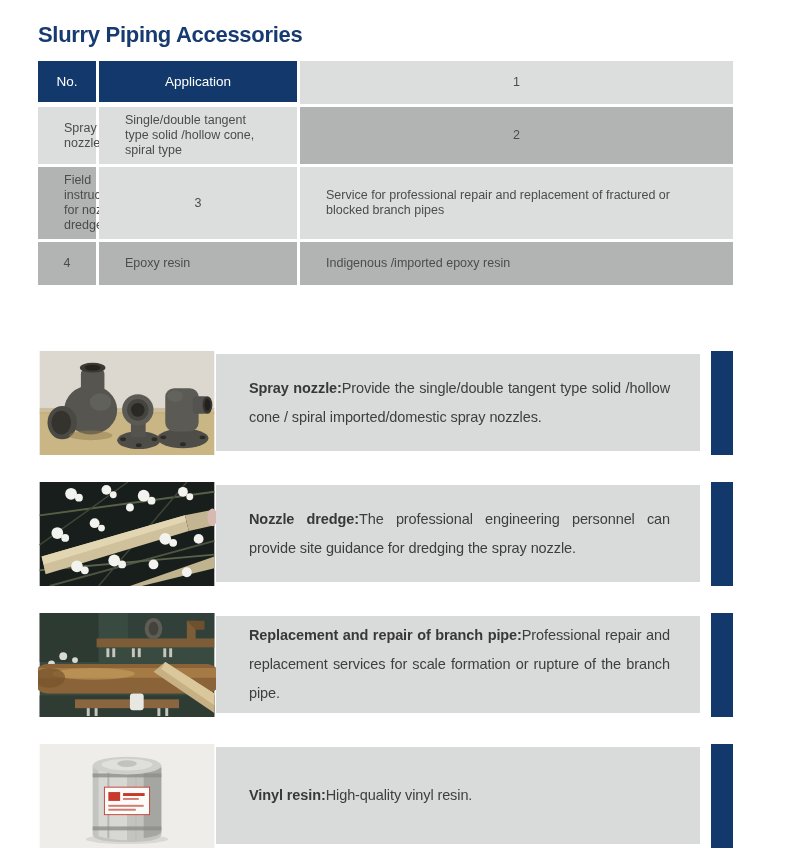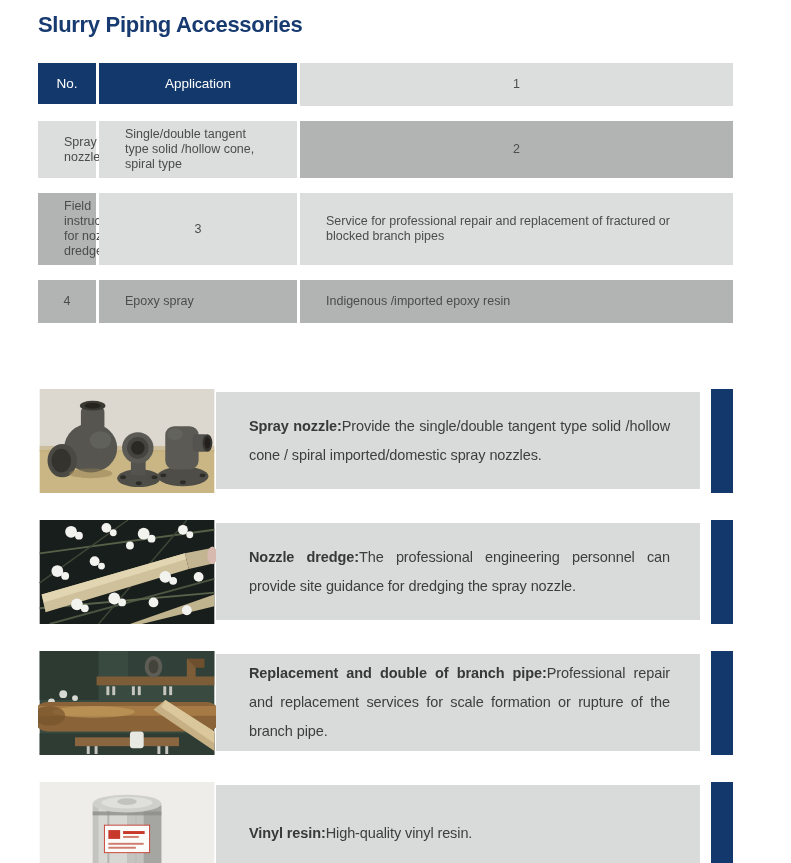--- a/index.html
+++ b/index.html
@@ -10,32 +10,32 @@
     font-family: "Liberation Sans", sans-serif;
     position: relative;
     overflow: hidden;
     padding: 8px 58px 0 38px;
   }
   .page-title {
     color: #173a70;
     font-size: 22px;
     font-weight: bold;
     letter-spacing: -0.3px;
-    margin-top: 4px;
+    margin-top: 14px;
     margin-bottom: 13px;
   }
   
   .tbl {
     display: grid;
     grid-template-columns: 58px 198px 1fr;
     gap: 3px;
     background: #ffffff;
     width: 100%;
   }
-  .cell { display: flex; align-items: center; margin-top: 12px; }
+  .cell { display: flex; align-items: center; }
   .cell.head {
     background: #13386b;
     color: #ffffff;
     justify-content: center;
     height: 41px;
     font-size: 13.5px;
   }
   .cell.body {
     min-height: 43px;
     font-size: 12.5px;
@@ -90,21 +90,21 @@
     <div class="cell body r-light">Spray nozzle</div>
     <div class="cell body r-light">Single/double tangent type solid /hollow cone, spiral type</div>
 
     <div class="cell body no r-dark">2</div>
     <div class="cell body r-dark">Field instruction for nozzle dredge</div>
 
     <div class="cell body no r-light">3</div>
     <div class="cell body r-light">Service for professional repair and replacement of fractured or blocked branch pipes</div>
 
     <div class="cell body no r-dark">4</div>
-    <div class="cell body r-dark">Epoxy spray</div>
+    <div class="cell body r-dark">Epoxy resin</div>
     <div class="cell body r-dark">Indigenous /imported epoxy resin</div>
   </div>
 
   <div class="cards">
 
     <div class="card">
       <svg class="photo" viewBox="0 0 178 106">
         <rect x="0" y="0" width="178" height="62" fill="#dcd8d0"></rect>
         <rect x="0" y="62" width="178" height="44" fill="#cab684"></rect>
         <rect x="0" y="58" width="178" height="6" fill="#c2ad7c" opacity="0.6"></rect>
@@ -228,21 +228,21 @@
         <rect x="36" y="88" width="106" height="9" fill="#8a6640"></rect>
         <rect x="92" y="82" width="14" height="17" rx="3" fill="#e8e8e3"></rect>
         <g fill="#c6c6bf">
           <rect x="48" y="97" width="3" height="8"></rect>
             <rect x="56" y="97" width="3" height="8"></rect>
           <rect x="120" y="97" width="3" height="8"></rect>
             <rect x="128" y="97" width="3" height="8"></rect>
         </g>
       </svg>
       <div class="textbox">
-        <p><b>Replacement and double of branch pipe:</b><span>Professional repair and replacement services for scale formation or rupture of the branch pipe.</span></p>
+        <p><b>Replacement and repair of branch pipe:</b><span>Professional repair and replacement services for scale formation or rupture of the branch pipe.</span></p>
       </div>
       <div class="accent-bar"></div>
     </div>
 
     <div class="card">
       <svg class="photo" viewBox="0 0 178 106">
         <rect x="0" y="0" width="178" height="106" fill="#eeedea"></rect>
         <ellipse cx="89" cy="97" rx="42" ry="5" fill="#d9d8d4"></ellipse>
 
         <path d="M54 22 v70 q0 8 35 8 q35 0 35 -8 v-70 z" fill="#c3c3c0"></path>

